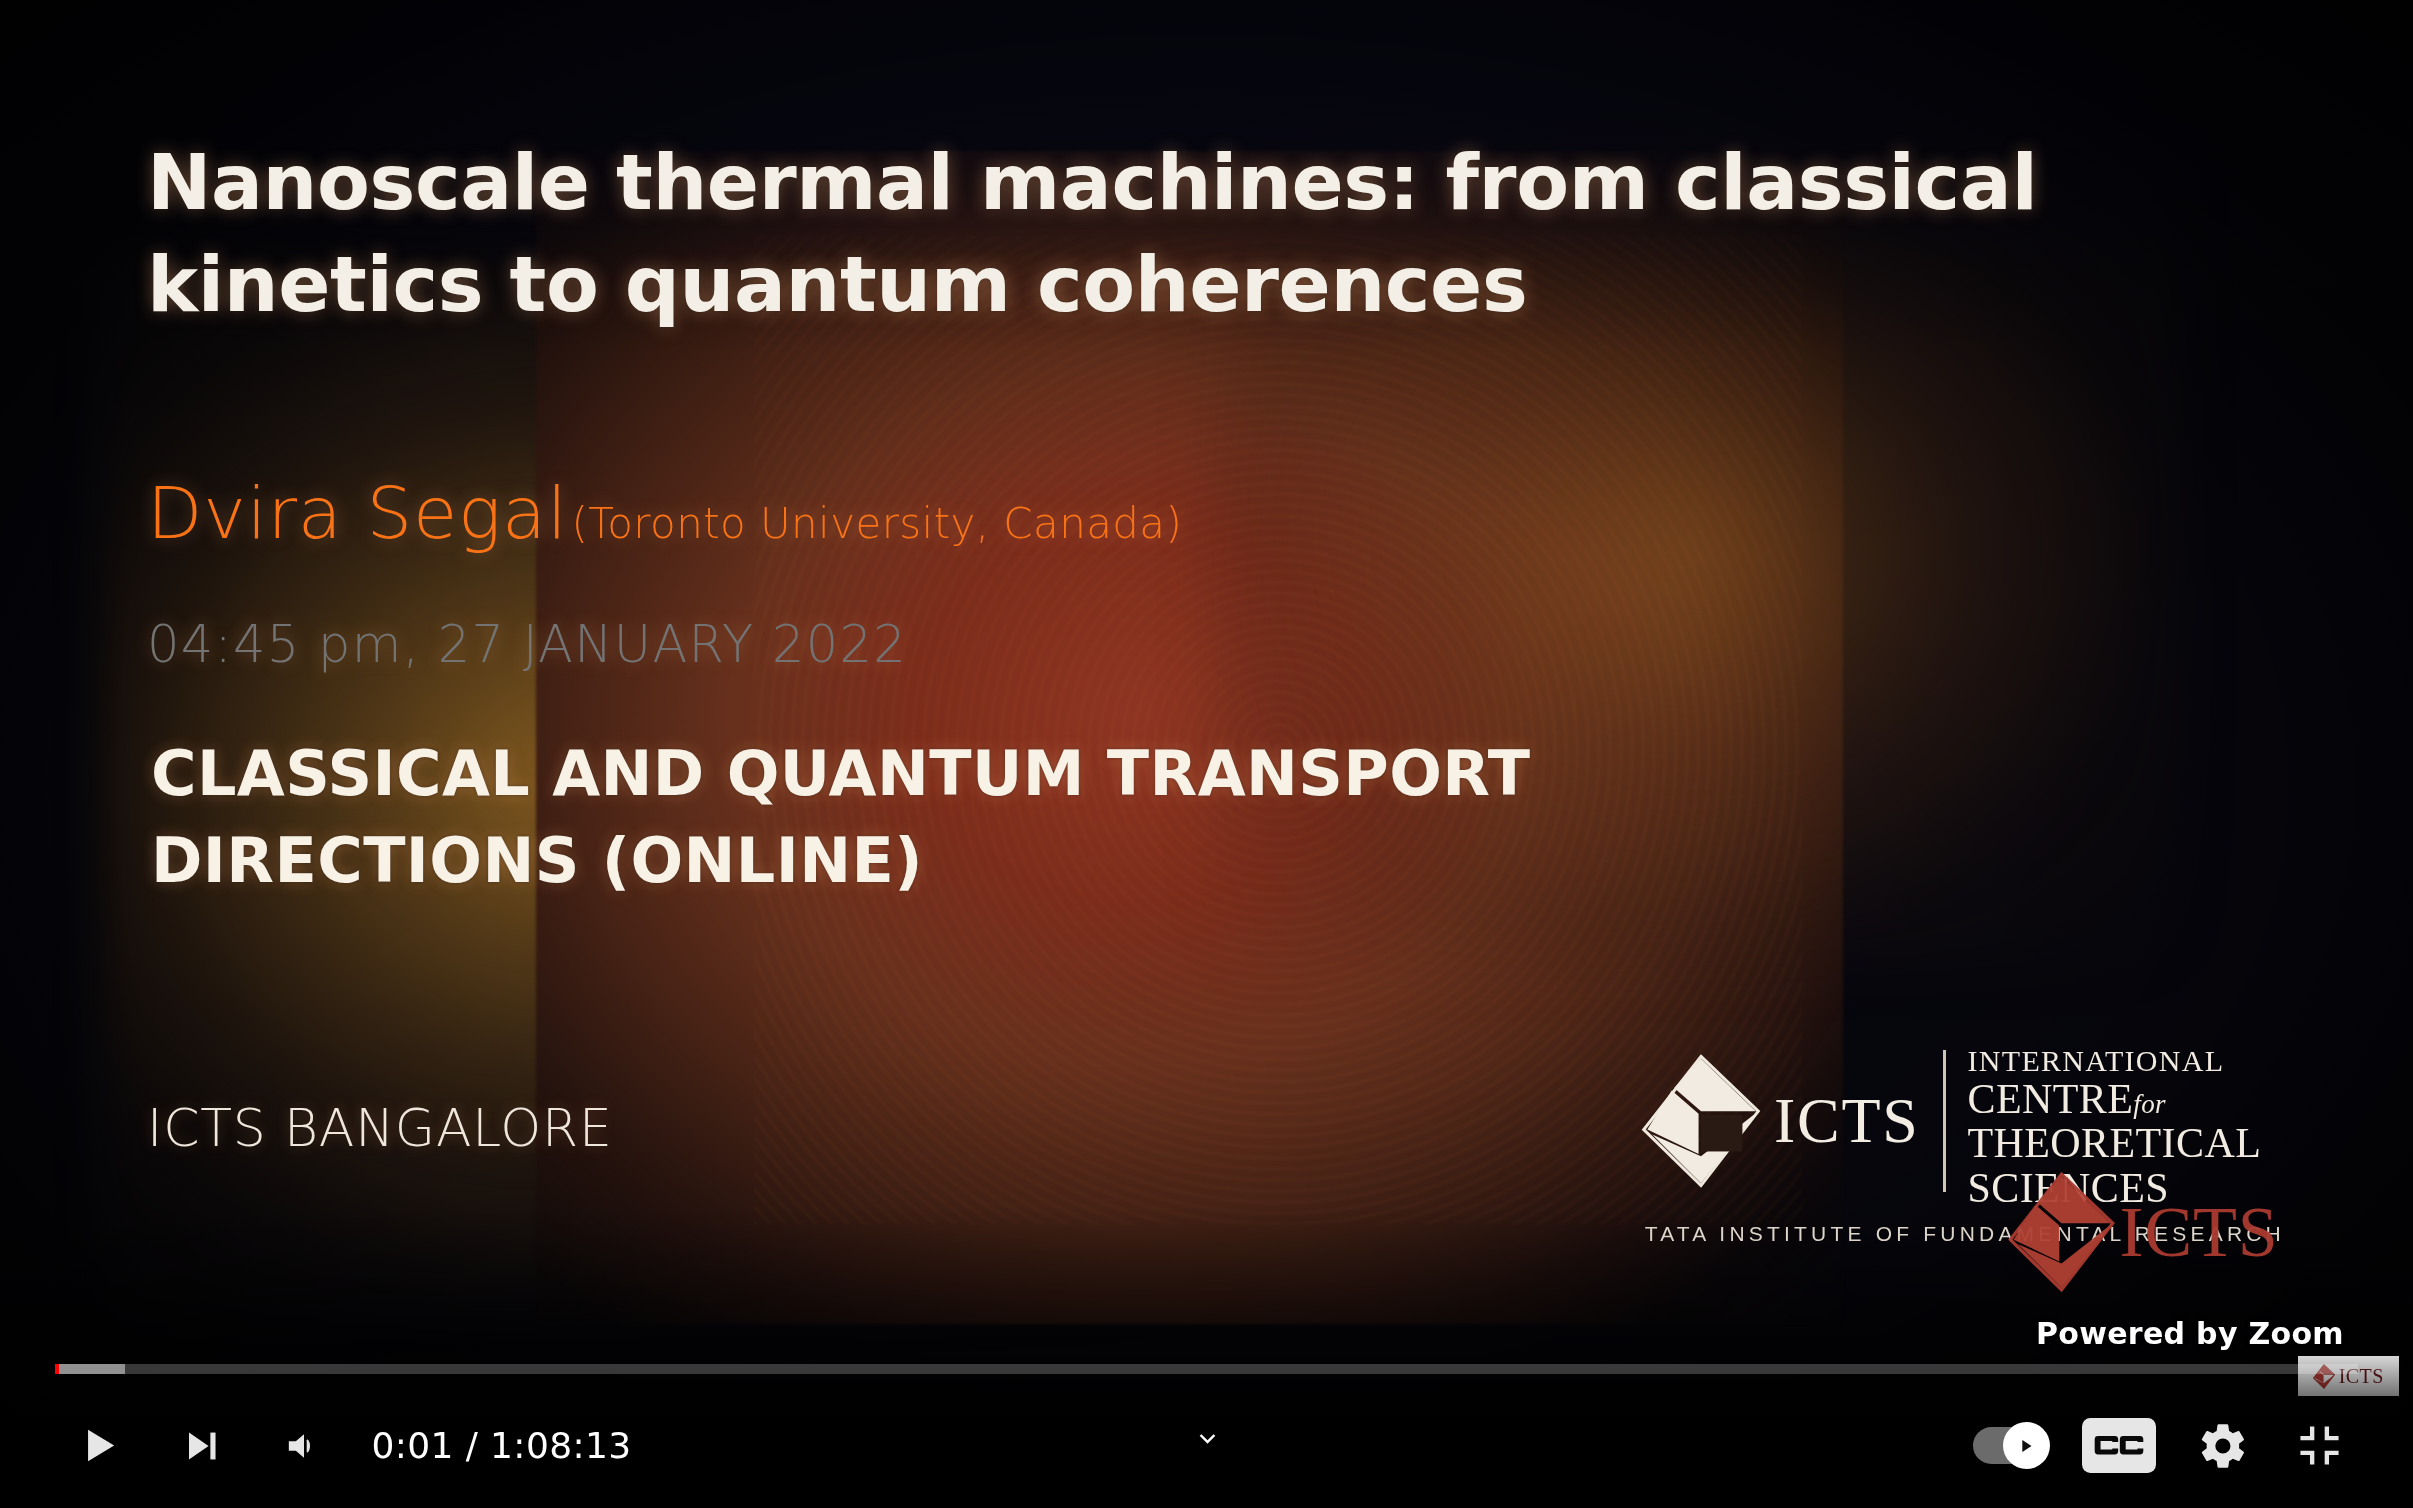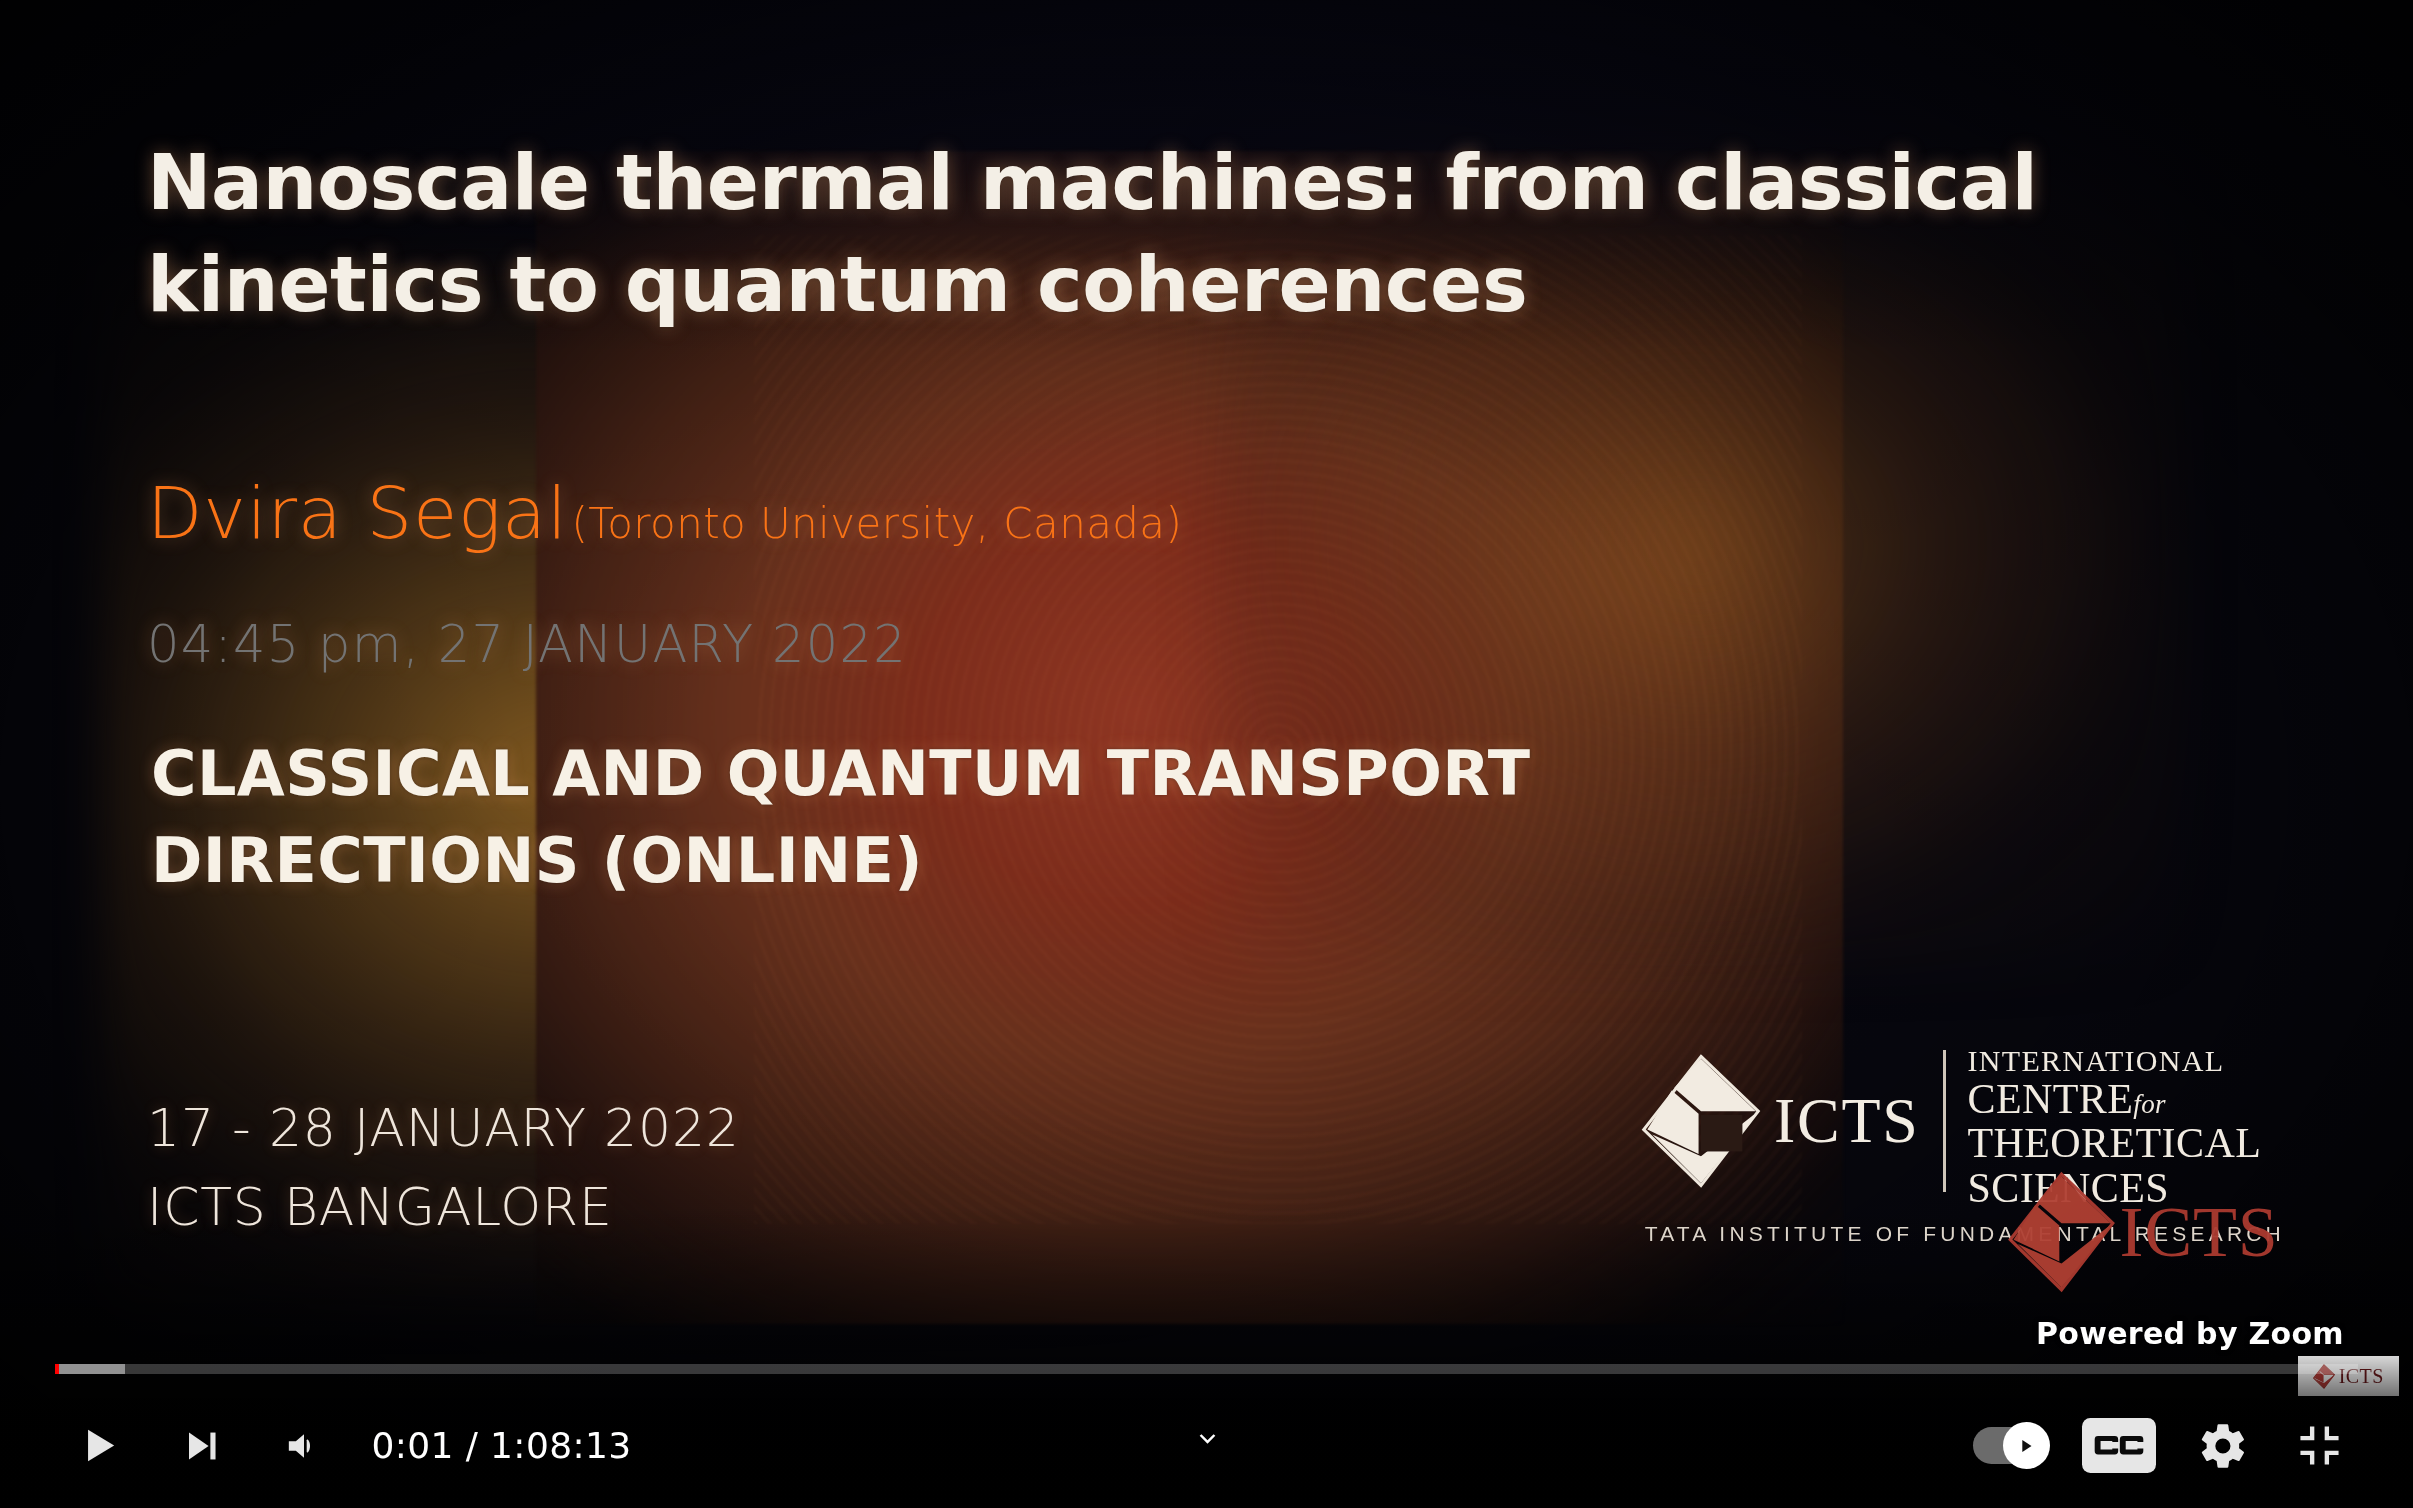--- a/index.html
+++ b/index.html
@@ -324,21 +324,20 @@
       </div>
 
       <div id="talk-datetime">04:45 pm, 27 JANUARY 2022</div>
 
       <div id="conference-title">
         <div>CLASSICAL AND QUANTUM TRANSPORT</div>
         <div>DIRECTIONS (ONLINE)</div>
       </div>
 
       <div id="event-details">
-        <div>17 - 28 JANUARY 2022</div>
         <div>ICTS BANGALORE</div>
       </div>
 
       <div id="icts-logo">
         <div id="icts-logo-row">
           <span id="icts-mark">
             <svg viewBox="0 0 100 110">
               <polygon points="50,2 97,47 50,108 3,62" fill="none" stroke="#efe8dd" stroke-width="2.5"></polygon>
               <polygon points="50,4 95,47 50,47 28,28" fill="#f2ebe1"></polygon>
               <polygon points="26,30 48,49 48,82 6,62" fill="#f2ebe1"></polygon>

